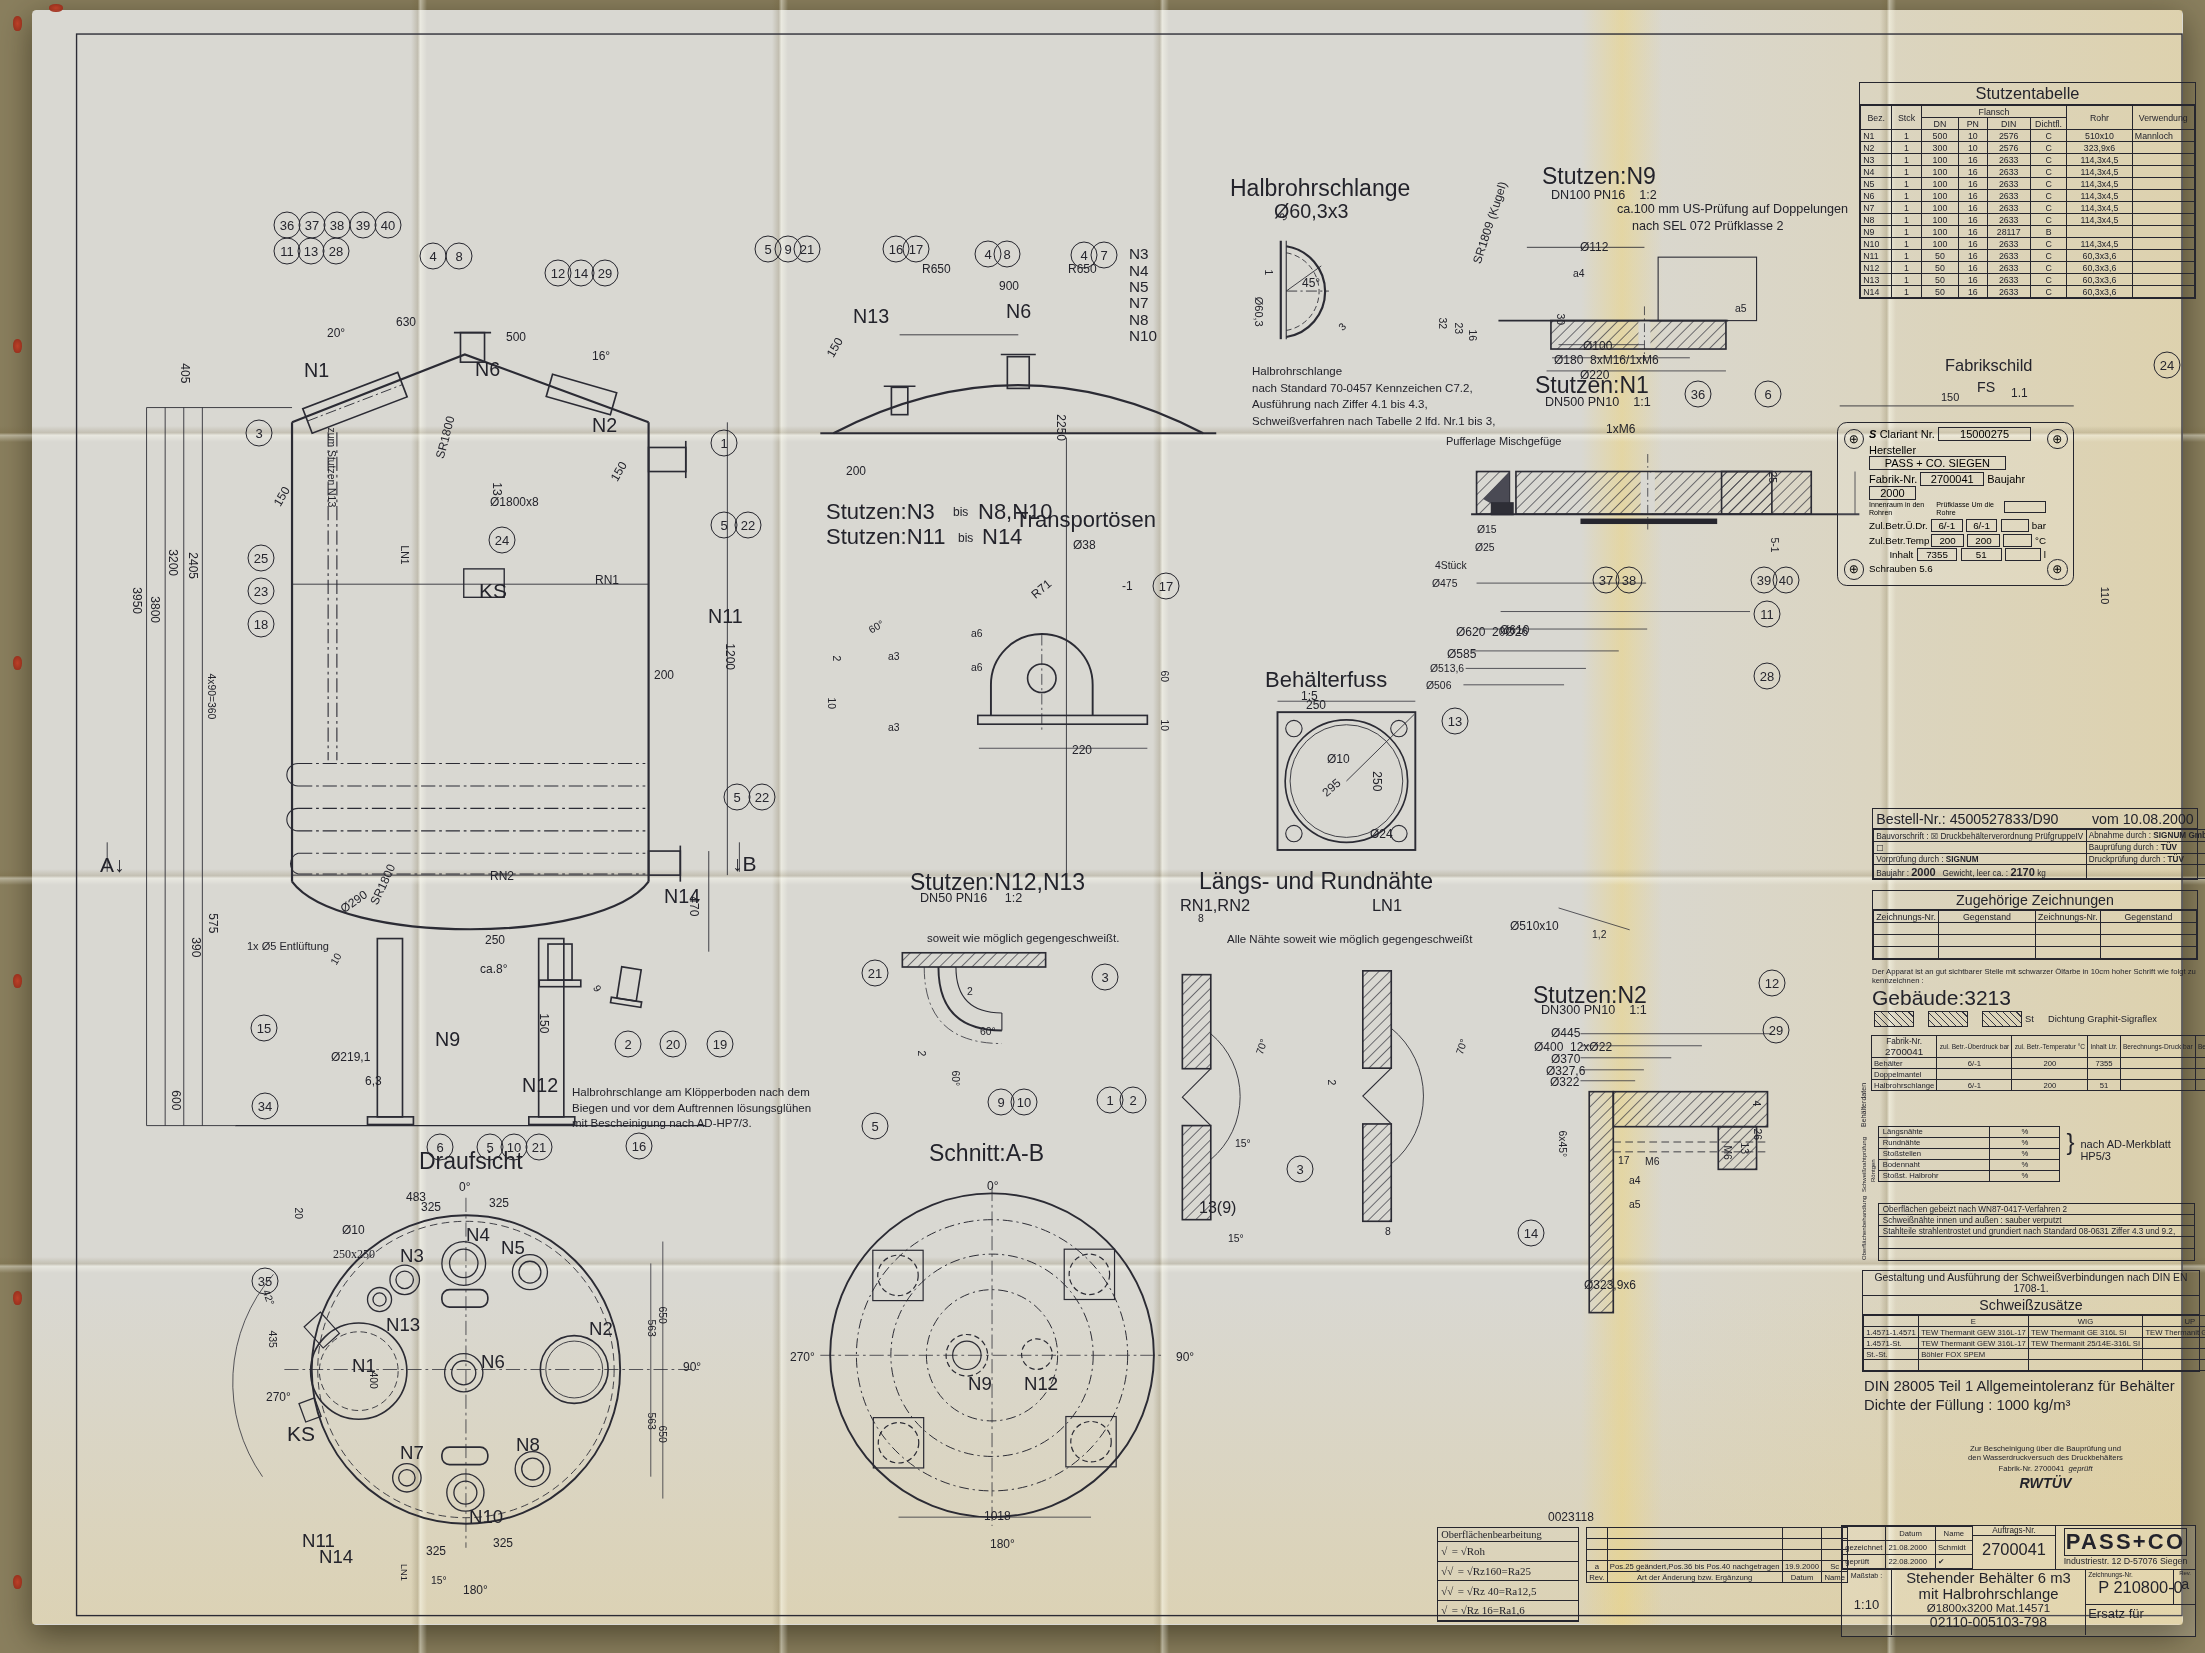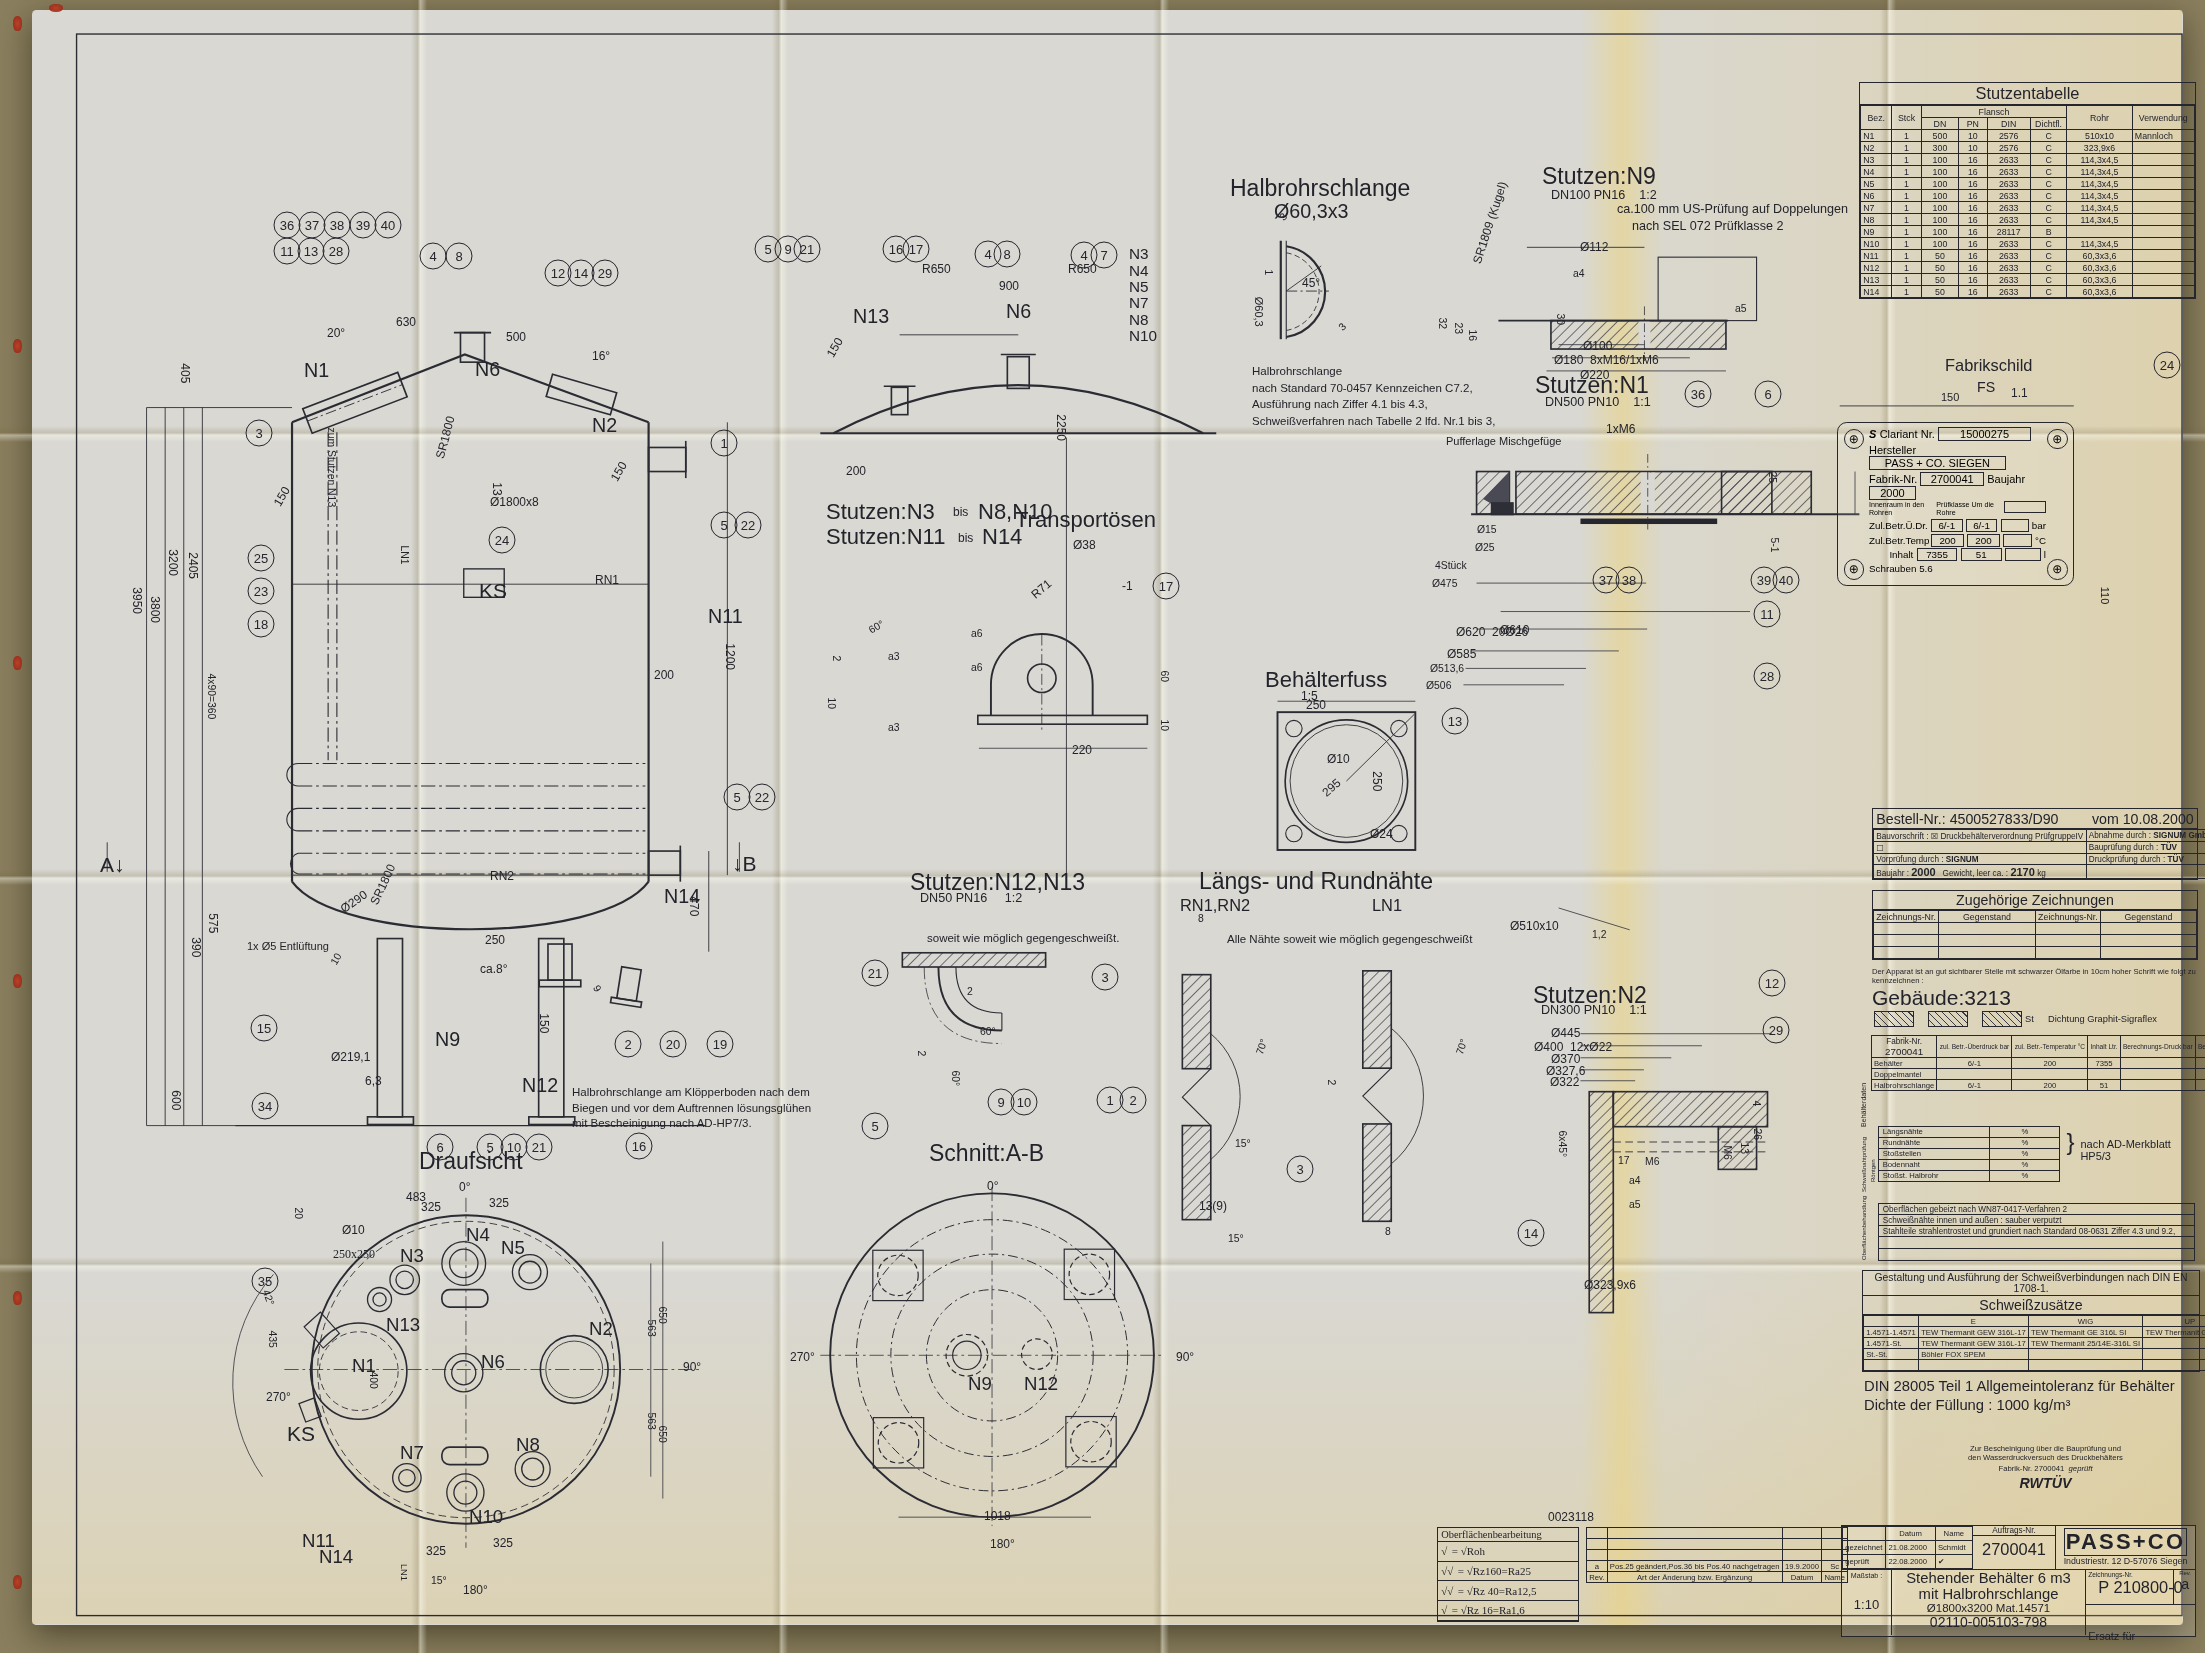--- a/index.html
+++ b/index.html
@@ -770,21 +770,21 @@
     </div>
     <div style="width:109px;">
       <div style="border-bottom:1.1px solid #26262e;height:34px;position:relative;">
         <div style="font-size:6.6px;padding:0.5px 2.2px;">Zeichnungs-Nr.</div>
         <div style="font-size:16.4px;text-align:center;">P 210800-0</div>
         <div style="position:absolute;right:-1.1px;top:0;width:22px;height:34px;border-left:1.1px solid #26262e;text-align:center;">
           <div style="font-size:6px;">Rev.</div>
           <div style="font-size:14.2px;">a</div>
         </div>
       </div>
-      <div style="font-size:11px;padding:1.1px 2.2px;margin-top:24px;">Ersatz für</div>
+      <div style="font-size:13px;padding:1.1px 2.2px;">Ersatz für</div>
     </div>
   </div>
 </div>
 
 <div class="blk bordered" style="left:1437px;top:1527px;width:140px;font-family:Liberation Serif, serif;">
   <div style="font-size:10.4px;border-bottom:1.1px solid #26262e;padding:1.1px 3.3px;">Oberflächenbearbeitung</div>
   <div>
 
   <div style="position:relative;border-bottom:1.1px solid #26262e;padding:3.3px;font-size:11px;display:flex;gap:4.4px;">
         <span>√</span>
@@ -1101,21 +1101,21 @@
 <div>
   <div>
       <span class="lbl" style="left: 1199px; top: 869px; font-size: 23px;">Längs- und Rundnähte</span>
       <span class="lbl" style="left: 1180px; top: 897px; font-size: 16.4px;">RN1,RN2</span>
       <span class="lbl" style="left: 1372px; top: 897px; font-size: 16.4px;">LN1</span>
       <span class="lbl" style="left: 1198px; top: 914px; font-size: 10.4px;">8</span>
       <span class="lbl" style="left: 1227px; top: 933px; font-size: 11.5px;">Alle Nähte soweit wie möglich gegengeschweißt</span>
       <span class="lbl" style="left: 1260px; top: 1049px; font-size: 10.4px; transform: rotate(-70deg);">70°</span>
       <span class="lbl" style="left: 1331px; top: 1074px; font-size: 10.4px; transform: rotate(90deg);">2</span>
       <span class="lbl" style="left: 1460px; top: 1049px; font-size: 10.4px; transform: rotate(-70deg);">70°</span>
-      <span class="lbl" style="left: 1199px; top: 1200px; font-size: 12px;">13(9)</span>
+      <span class="lbl" style="left: 1199px; top: 1200px; font-size: 16px;">13(9)</span>
       <span class="lbl" style="left: 1228px; top: 1234px; font-size: 10.4px;">15°</span>
       <span class="lbl" style="left: 1385px; top: 1227px; font-size: 10.4px;">8</span>
     </div>
   <div>
       <span class="balloon" style="left: 1105px; top: 977px;">3</span>
       <span class="balloon" style="left: 1110px; top: 1100px;">1</span>
       <span class="balloon" style="left: 1133px; top: 1100px;">2</span>
       <span class="balloon" style="left: 1300px; top: 1169px;">3</span>
     </div>
 </div>

